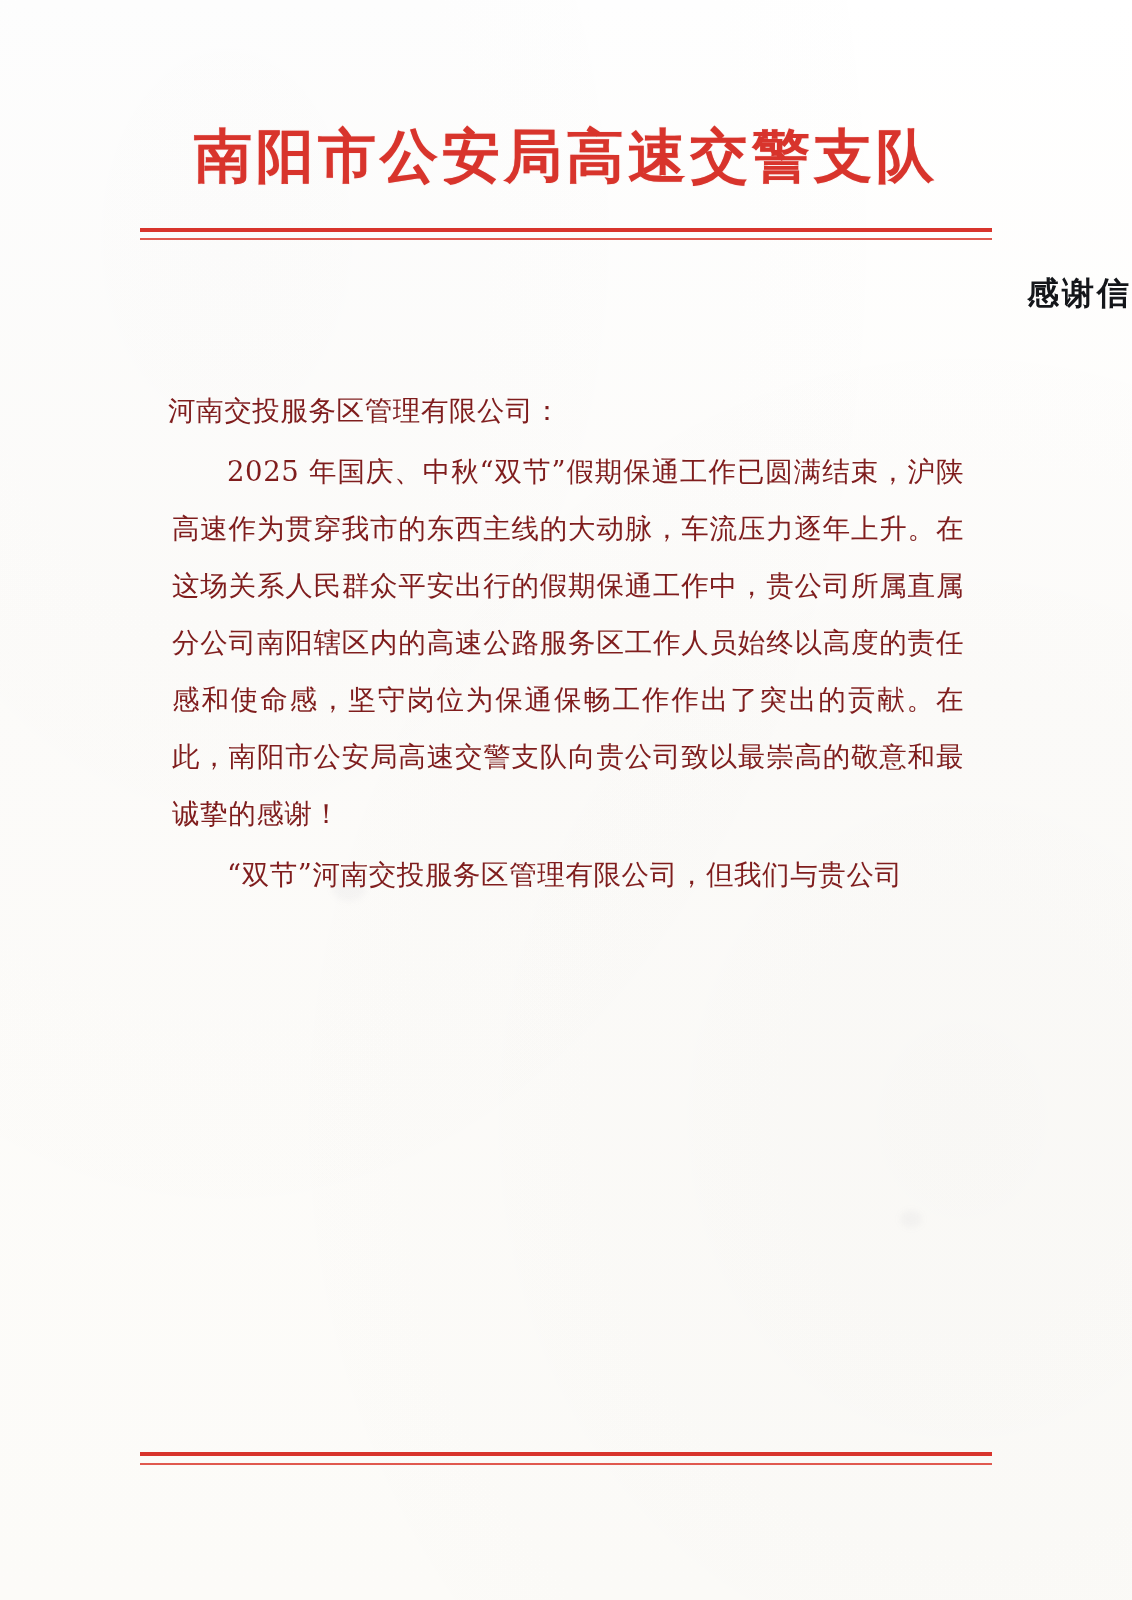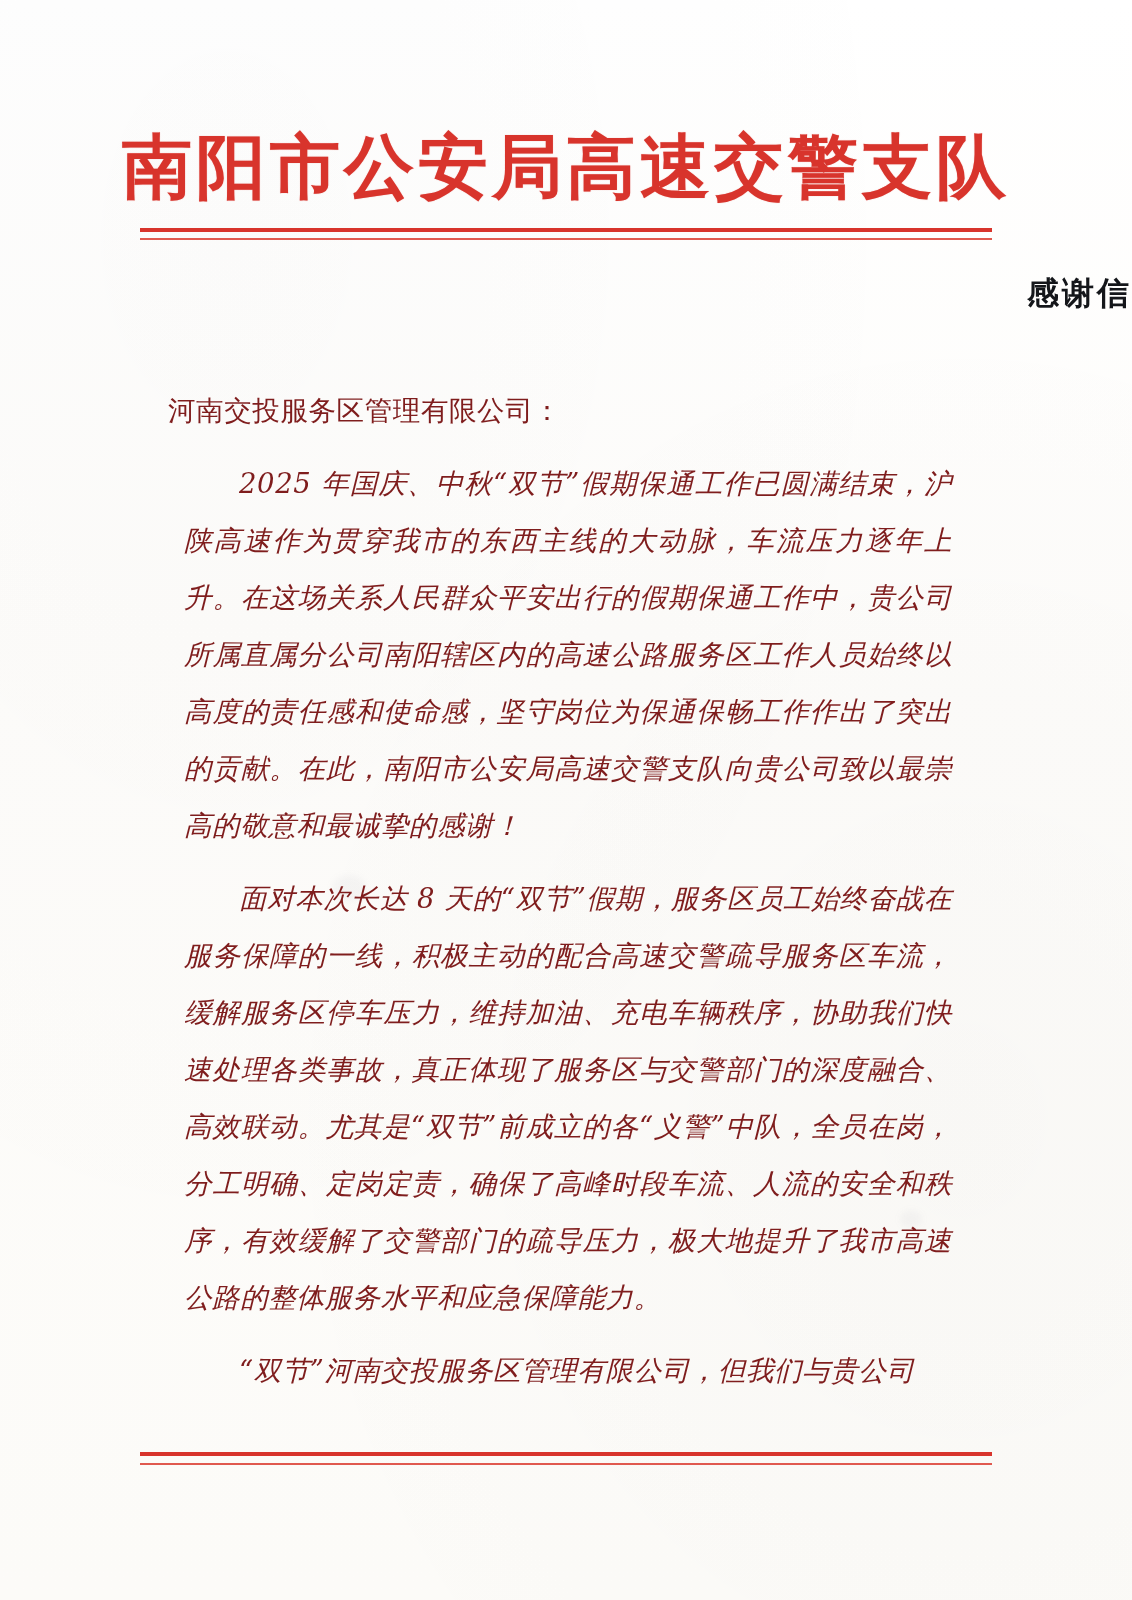--- a/index.html
+++ b/index.html
@@ -34,23 +34,23 @@
     pointer-events: none;
   }
   .letterhead {
     position: absolute;
     top: 128px;
     left: 0;
     width: 100%;
     text-align: center;
   }
   .letterhead-title {
-    font-family: Liberation Serif, serif;
+    font-family: Liberation Mono, monospace;
     font-weight: 700;
-    font-size: 70px;
+    font-size: 58px;
     letter-spacing: 4px;
     color: #d8342c;
     line-height: 1.15;
     text-shadow: 0 0 1px rgba(216,52,44,0.45);
     white-space: nowrap;
   }
   .rule-thick {
     position: absolute;
     left: 140px;
     width: 852px;
@@ -88,25 +88,24 @@
     font-size: 27.5px;
     line-height: 57px;
     color: #7f1d1d;
     letter-spacing: 0.6px;
     font-family: "DejaVu Serif", "Liberation Serif", serif;
   }
   .salutation {
     margin: 0 0 4px 0;
   }
   .para {
-    margin: 16px;
+    margin: 4px;
     text-indent: 2em;
     text-align: justify;
     text-justify: inter-ideograph;
-    font-style: italic;
   }
 
   .footer-rule-thick {
     position: absolute;
     top: 1452px;
     left: 140px;
     width: 852px;
     height: 4px;
     background: #d8342c;
   }
@@ -141,20 +140,19 @@
   </div>
 
   <div class="rule-thick head-rule-1"></div>
   <div class="rule-thin head-rule-2"></div>
 
   <div class="doc-title">感谢信</div>
 
   <div class="body-text">
     <p class="salutation">河南交投服务区管理有限公司：</p>
     <p class="para">2025 年国庆、中秋“双节”假期保通工作已圆满结束，沪陕高速作为贯穿我市的东西主线的大动脉，车流压力逐年上升。在这场关系人民群众平安出行的假期保通工作中，贵公司所属直属分公司南阳辖区内的高速公路服务区工作人员始终以高度的责任感和使命感，坚守岗位为保通保畅工作作出了突出的贡献。在此，南阳市公安局高速交警支队向贵公司致以最崇高的敬意和最诚挚的感谢！</p>
-    <p class="para">面对本次长达 8 天的“双节”假期，服务区员工始终奋战在服务保障的一线，积极主动的配合高速交警疏导服务区车流，缓解服务区停车压力，维持加油、充电车辆秩序，协助我们快速处理各类事故，真正体现了服务区与交警部门的深度融合、高效联动。尤其是“双节”前成立的各“义警”中队，全员在岗，分工明确、定岗定责，确保了高峰时段车流、人流的安全和秩序，有效缓解了交警部门的疏导压力，极大地提升了我市高速公路的整体服务水平和应急保障能力。</p>
     <p class="para">“双节”河南交投服务区管理有限公司，但我们与贵公司</p>
   </div>
 
   <div class="footer-rule-thick"></div>
   <div class="footer-rule-thin"></div>
 
 </div>
 
 </body></html>

